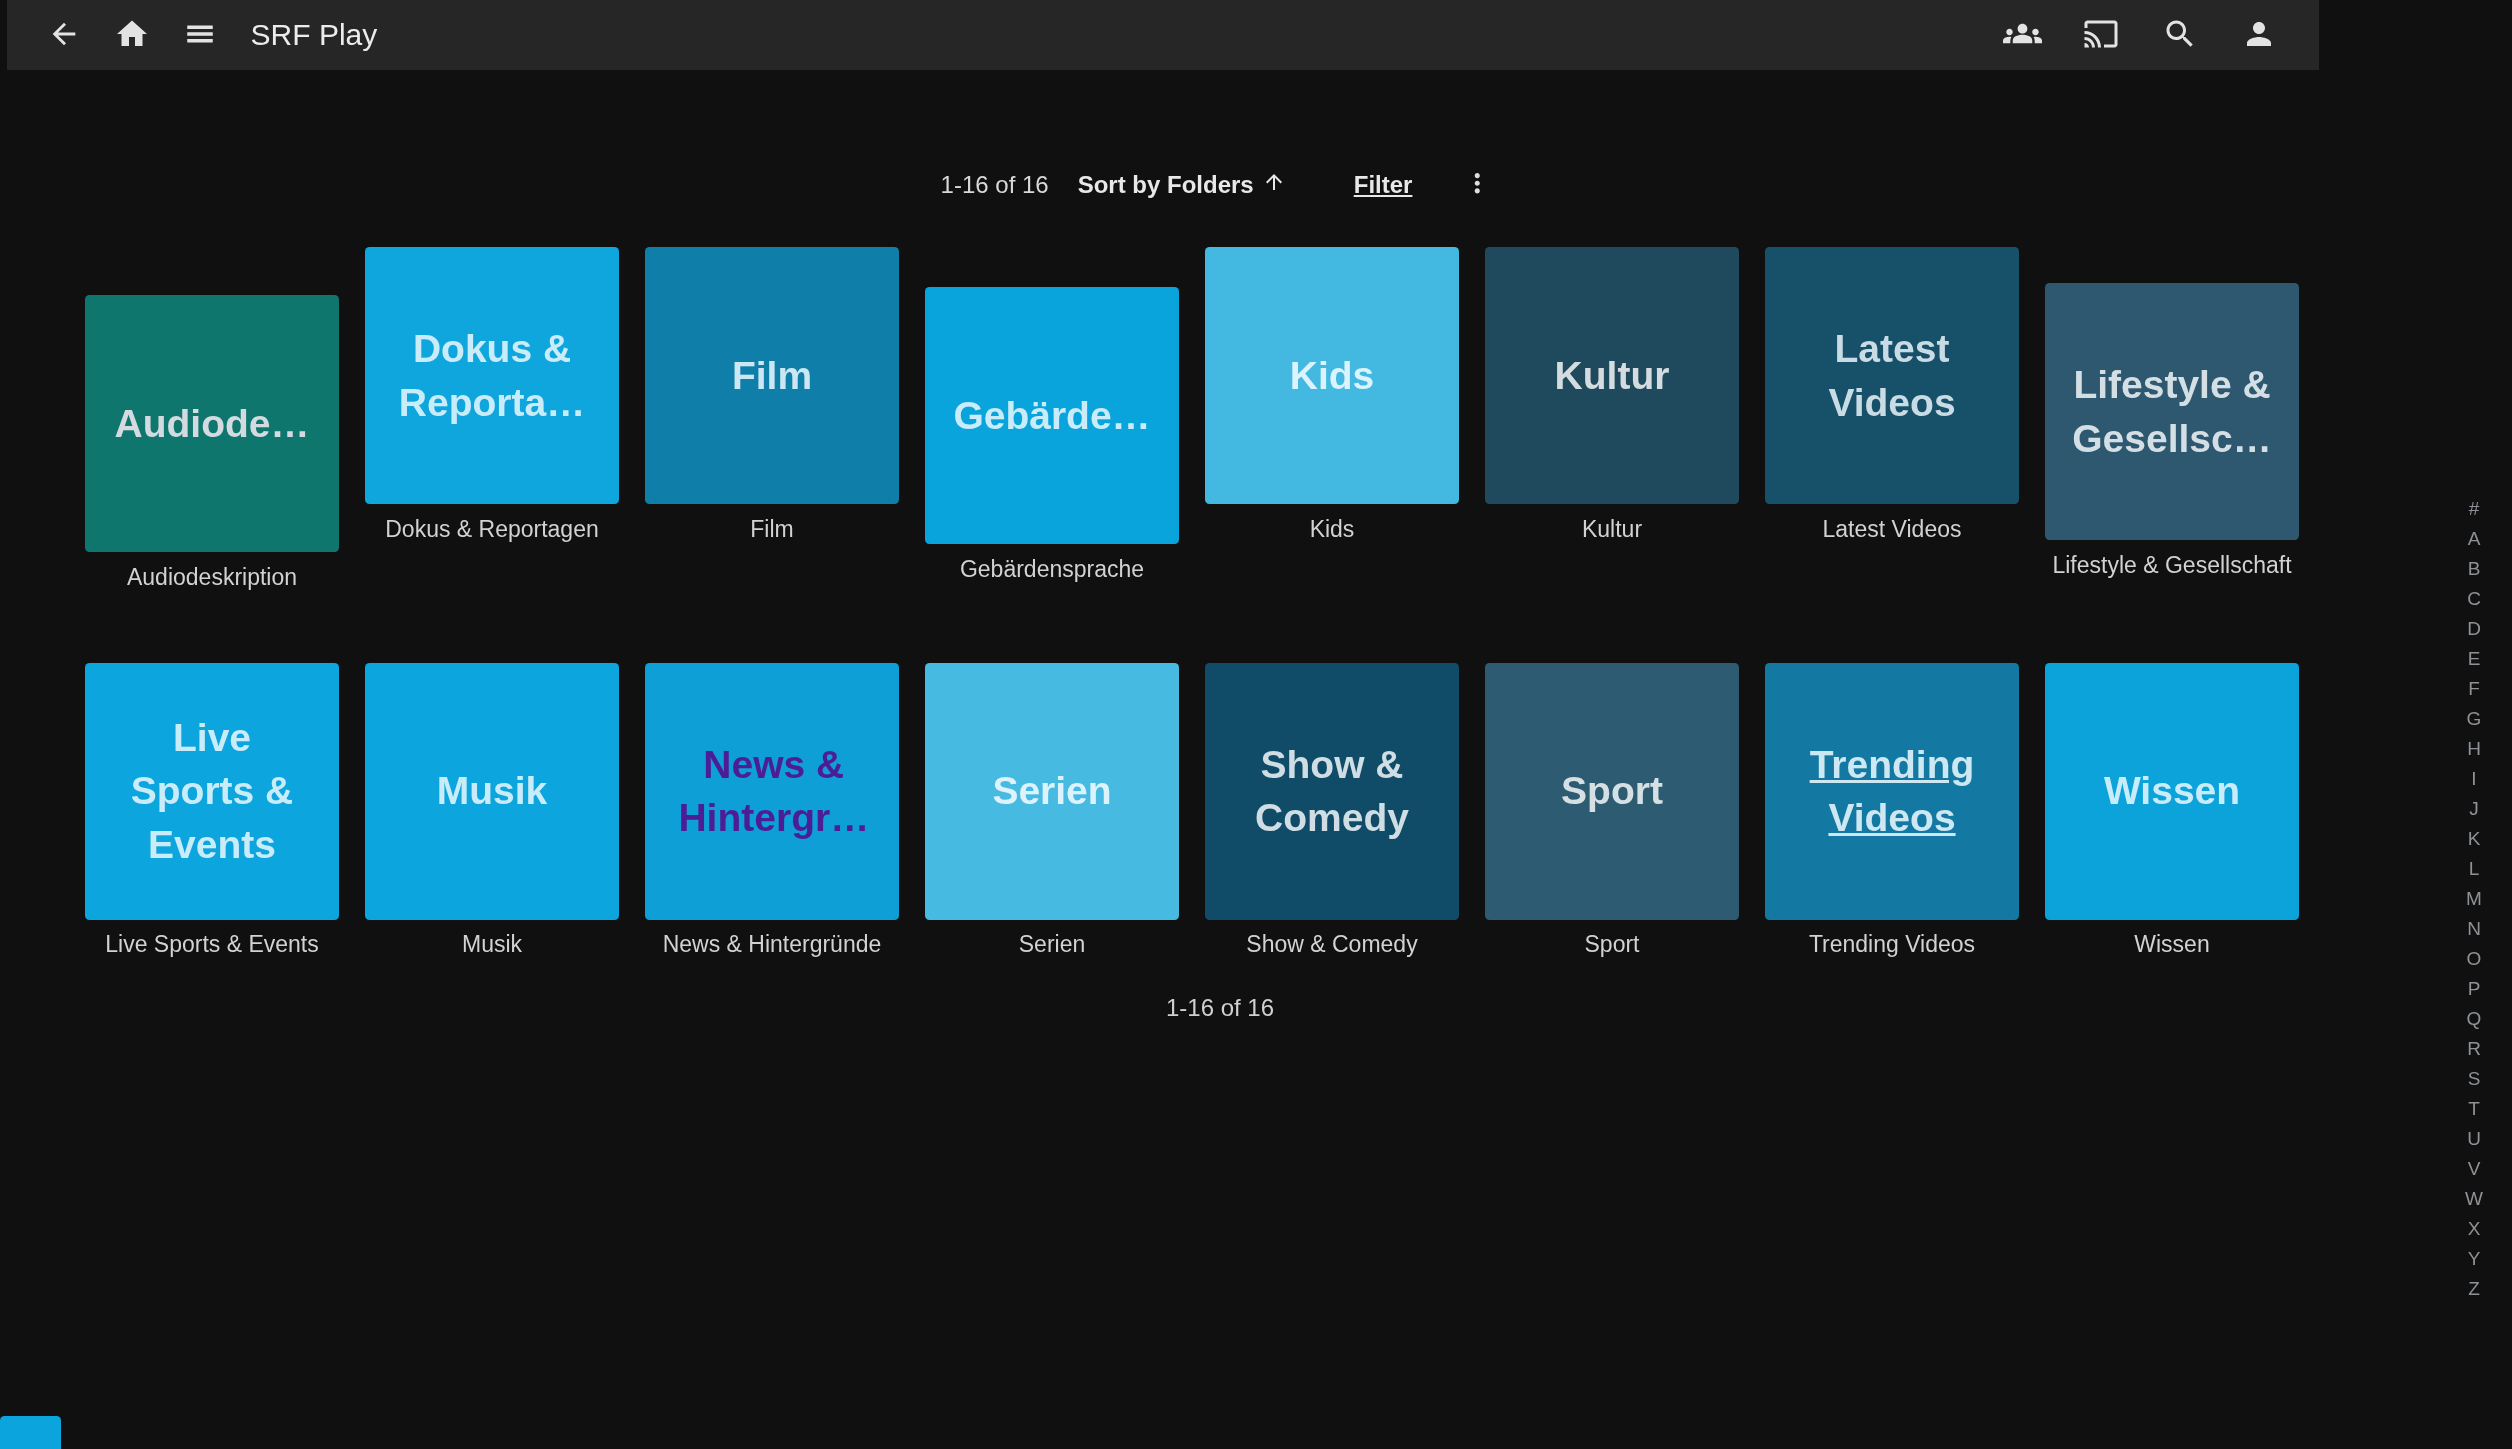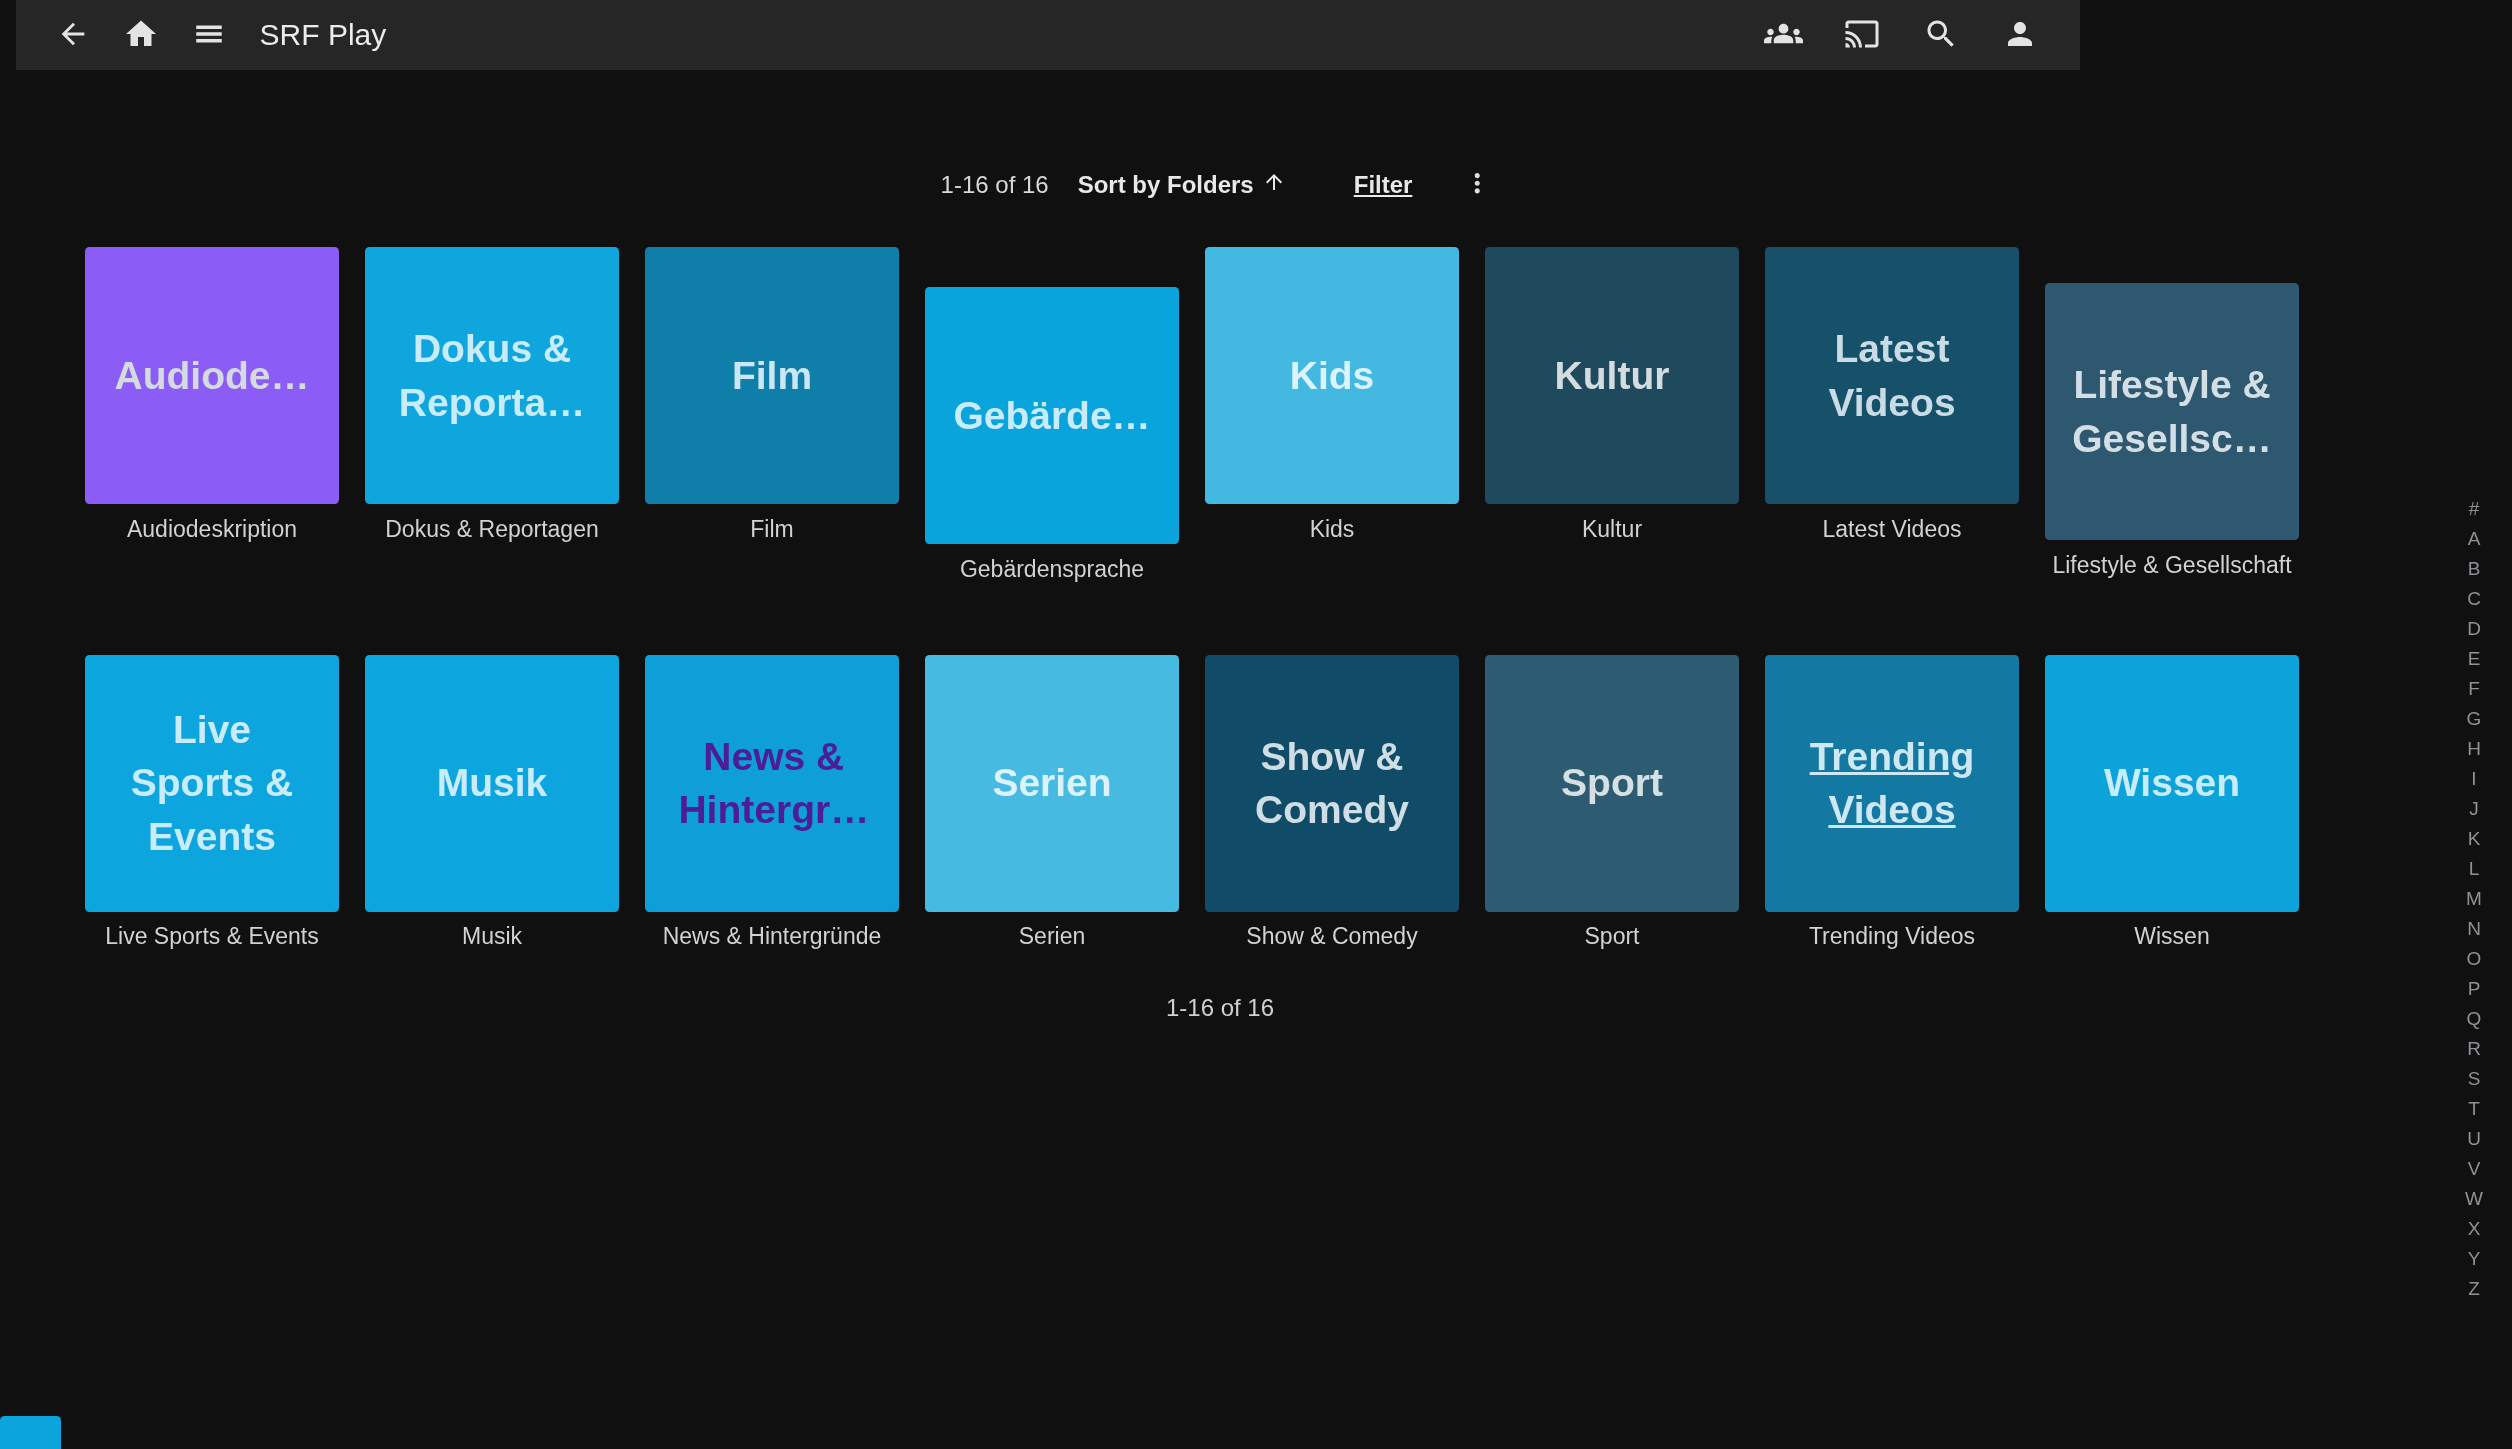--- a/index.html
+++ b/index.html
@@ -6,21 +6,21 @@
   body{
     position:relative;
     width:2512px;height:1450px;
     background:#101010;
     overflow:hidden;
     font-family:"Liberation Sans",sans-serif;
     -webkit-font-smoothing:antialiased;
   }
   
   .header{
-    position:absolute;top:0;left:16px;width:2064px;height:70px;
+    position:absolute;top:0;left:7px;width:2312px;height:70px;
     background:#262626;display:flex;align-items:center;
   }
   .header-left{display:flex;align-items:center;gap:9px;padding-left:27px;}
   .icon-btn{
     width:59px;height:59px;display:flex;align-items:center;justify-content:center;
     border:none;background:transparent;padding:0;cursor:pointer;
   }
   .icon-btn svg{fill:#e3e3e3;}
   .app-title{font-size:30px;color:#ececec;margin-left:12.6px;font-weight:400;}
   .header-right{margin-left:auto;display:flex;align-items:center;gap:20px;padding-right:30.5px;}
@@ -156,21 +156,21 @@
     <span>
       <svg width="30.5" height="30.5" viewBox="0 0 24 24">
           <path d="M12 8c1.1 0 2-.9 2-2s-.9-2-2-2-2 .9-2 2 .9 2 2 2zm0 2c-1.1 0-2 .9-2 2s.9 2 2 2 2-.9 2-2-.9-2-2-2zm0 6c-1.1 0-2 .9-2 2s.9 2 2 2 2-.9 2-2-.9-2-2-2z"></path>
         </svg>
     </span>
   </button>
 </div>
 
 <div class="grid">
   <div class="cell">
-    <div class="tile" style="background-color: #8b5cf6; color: rgb(211, 219, 224);">Audiode…</div>
+    <div class="tile" style="background-color: #0f766e; color: rgb(211, 219, 224); margin-top: 48px;">Audiode…</div>
     <div class="label">Audiodeskription</div>
   </div>
 
   <div class="cell">
     <div class="tile" style="background-color: rgb(14, 166, 221); color: rgb(200, 236, 250);">Dokus &amp;
 Reporta…</div>
     <div class="label">Dokus &amp; Reportagen</div>
   </div>
 
   <div class="cell">

